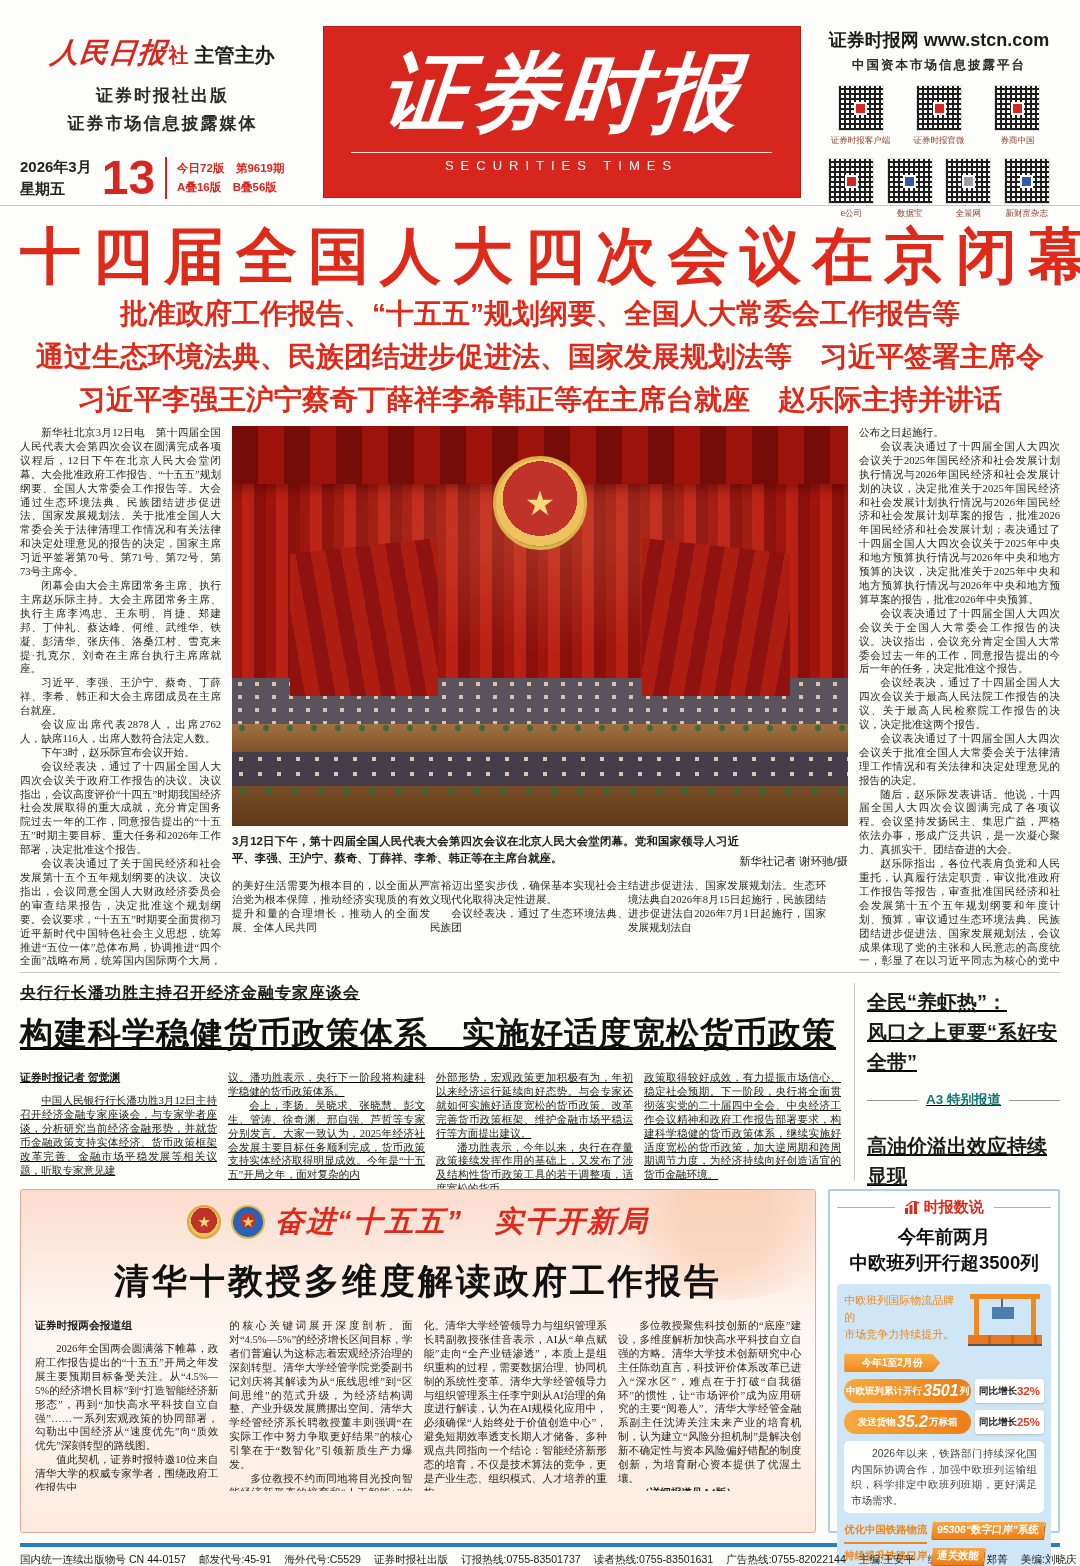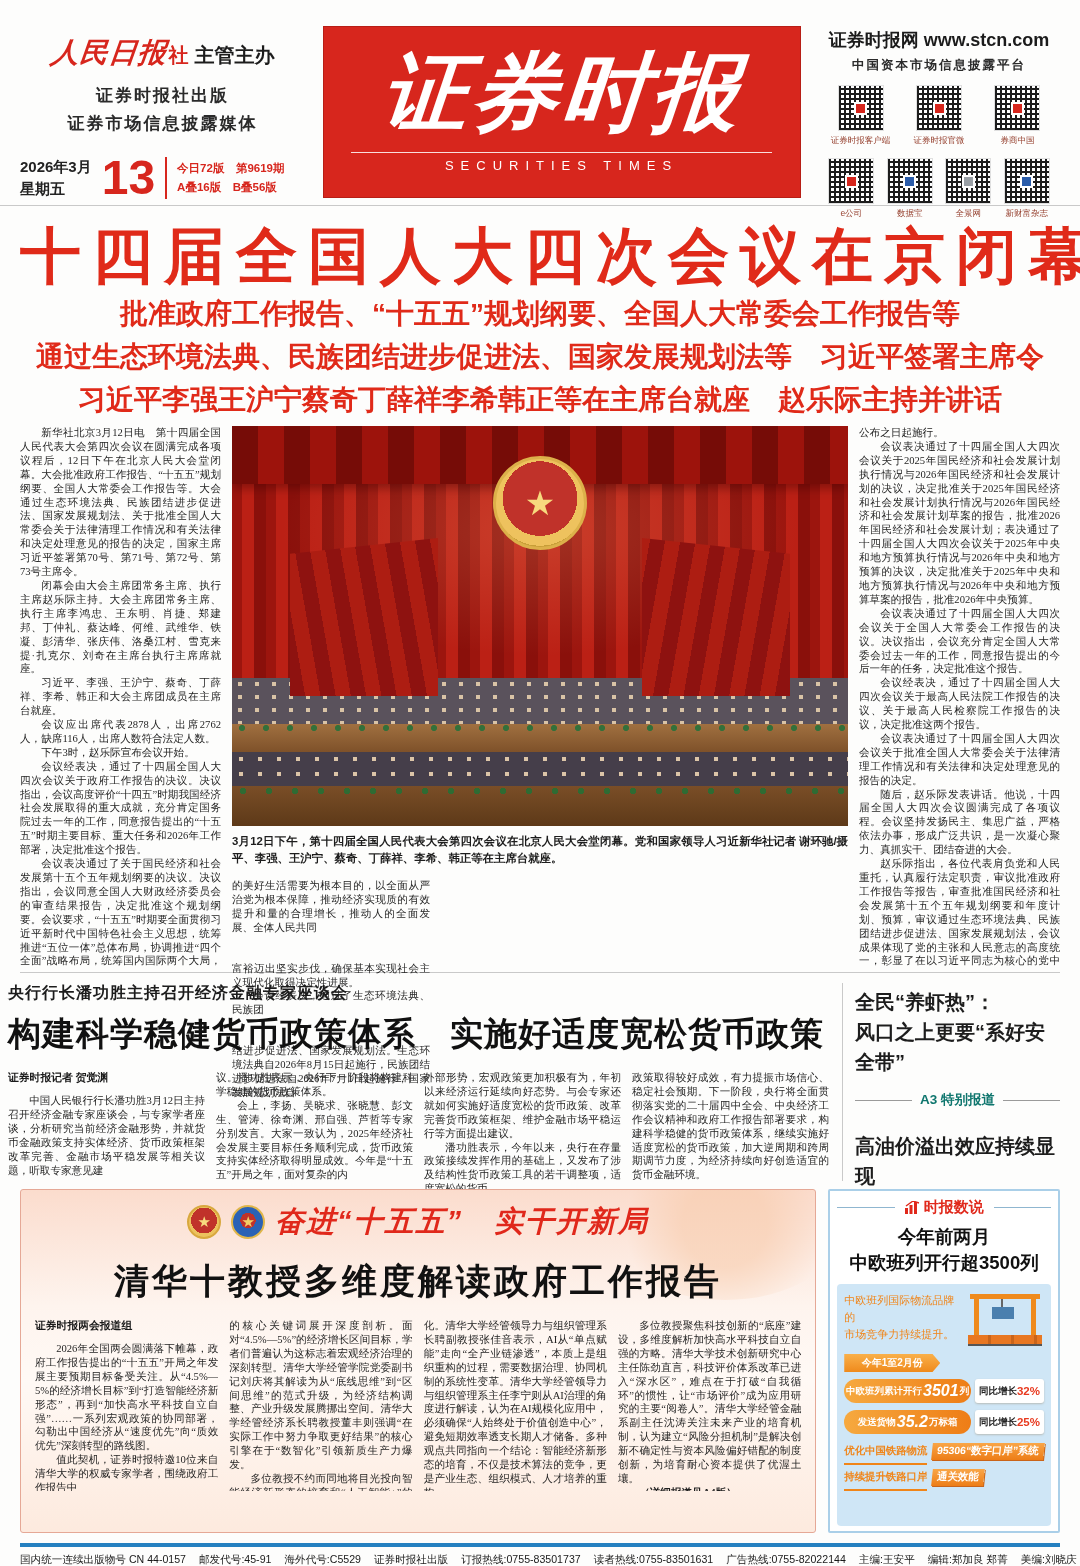--- a/index.html
+++ b/index.html
@@ -72,29 +72,29 @@
   .band.audience1 { top:252px; height:50px; background-color:#5a525c;
       background-image:radial-gradient(circle 2.2px at 8px 6px,#d9c3a6 97%,transparent 100%); background-size:17px 13px; }
   .band.desk1 { top:298px; height:30px; background:linear-gradient(#a07040,#7c4f28);
       background-image:radial-gradient(circle 3px at 10px 4px,#33703a 96%,transparent 100%),linear-gradient(#a07040,#7c4f28); background-size:24px 10px,100% 100%; background-repeat:repeat-x,no-repeat; }
   .band.audience2 { top:326px; height:36px; background-color:#453e4a;
       background-image:radial-gradient(circle 2.4px at 9px 7px,#dcc5a8 97%,transparent 100%); background-size:19px 15px; }
   .band.desk2 { top:360px; height:40px; background:linear-gradient(#7a4e27,#5d3918);
       background-image:radial-gradient(circle 3.2px at 11px 5px,#2f6b33 96%,transparent 100%),linear-gradient(#7a4e27,#5d3918); background-size:26px 12px,100% 100%; background-repeat:repeat-x,no-repeat; }
 
   .caption { margin-top:7px; font-size:11.4px; font-weight:700; color:#1d1d1d; line-height:17px; text-align:justify; }
-  .cap-credit { float:right; font-weight:700; }
-  .subcols { display:flex; gap:27px; margin-top:12px;flex-direction:column; }
+  .cap-credit { float:right; font-weight:400;margin-top:20px; }
+  .subcols { display:flex; gap:0; margin-top:12px; }
   .subcol { width:198px; overflow:hidden; }
 
   
   .section-rule { height:1px; background:#c9c9c9; margin:4px 20px 0 20px; }
 
   
-  .mid { display:flex; padding:10px 20px 0 8px; height:208px; }
+  .mid { display:flex; padding:10px 20px 0 20px; height:208px;text-decoration:underline; }
   .mid-left { width:822px; }
   .mid-kicker { font-size:16px; font-weight:700; color:#1c1c1c; letter-spacing:1px; }
   .mid-headline { font-size:33px; font-weight:900; color:#111; letter-spacing:1px; margin-top:8px; white-space:nowrap; }
   .mid-cols { display:flex; gap:11px; margin-top:14px; }
   .mid-col { width:197px; overflow:hidden; }
   .byline { font-family:"Liberation Sans", sans-serif; font-size:10.8px; font-weight:700; color:#1a1a1a; margin-bottom:9px; }
   .mid-vrule { width:1px; background:#c9c9c9; margin:0 12px; }
   .teasers { flex:1; padding-top:4px; }
   .teaser-title { font-size:20px; font-weight:800; color:#1d1d1d; line-height:30px; }
   .teaser-ref-row { display:flex; align-items:center; gap:8px; margin:14px 0 22px 0; }
@@ -429,20 +429,21 @@
           <div class="stat-bar">
             <span class="stat-label">发送货物</span>
             <span class="stat-value">35.2</span>
             <span class="stat-unit">万标箱</span>
           </div>
           <div class="stat-growth">
             <span class="growth-label">同比增长</span>
             <span class="growth-value">25%</span>
           </div>
         </div>
+        <div class="info-body">2026年以来，铁路部门持续深化国内国际协调合作，加强中欧班列运输组织，科学排定中欧班列班期，更好满足市场需求。</div>
         <div class="tag-row">
           <span class="tag-text">优化中国铁路物流</span><span class="tag-badge">95306“数字口岸”系统</span>
         </div>
         <div class="tag-row">
           <span class="tag-text">持续提升铁路口岸</span><span class="tag-badge">通关效能</span>
         </div>
 
       </div>
     </div>
   </section>

